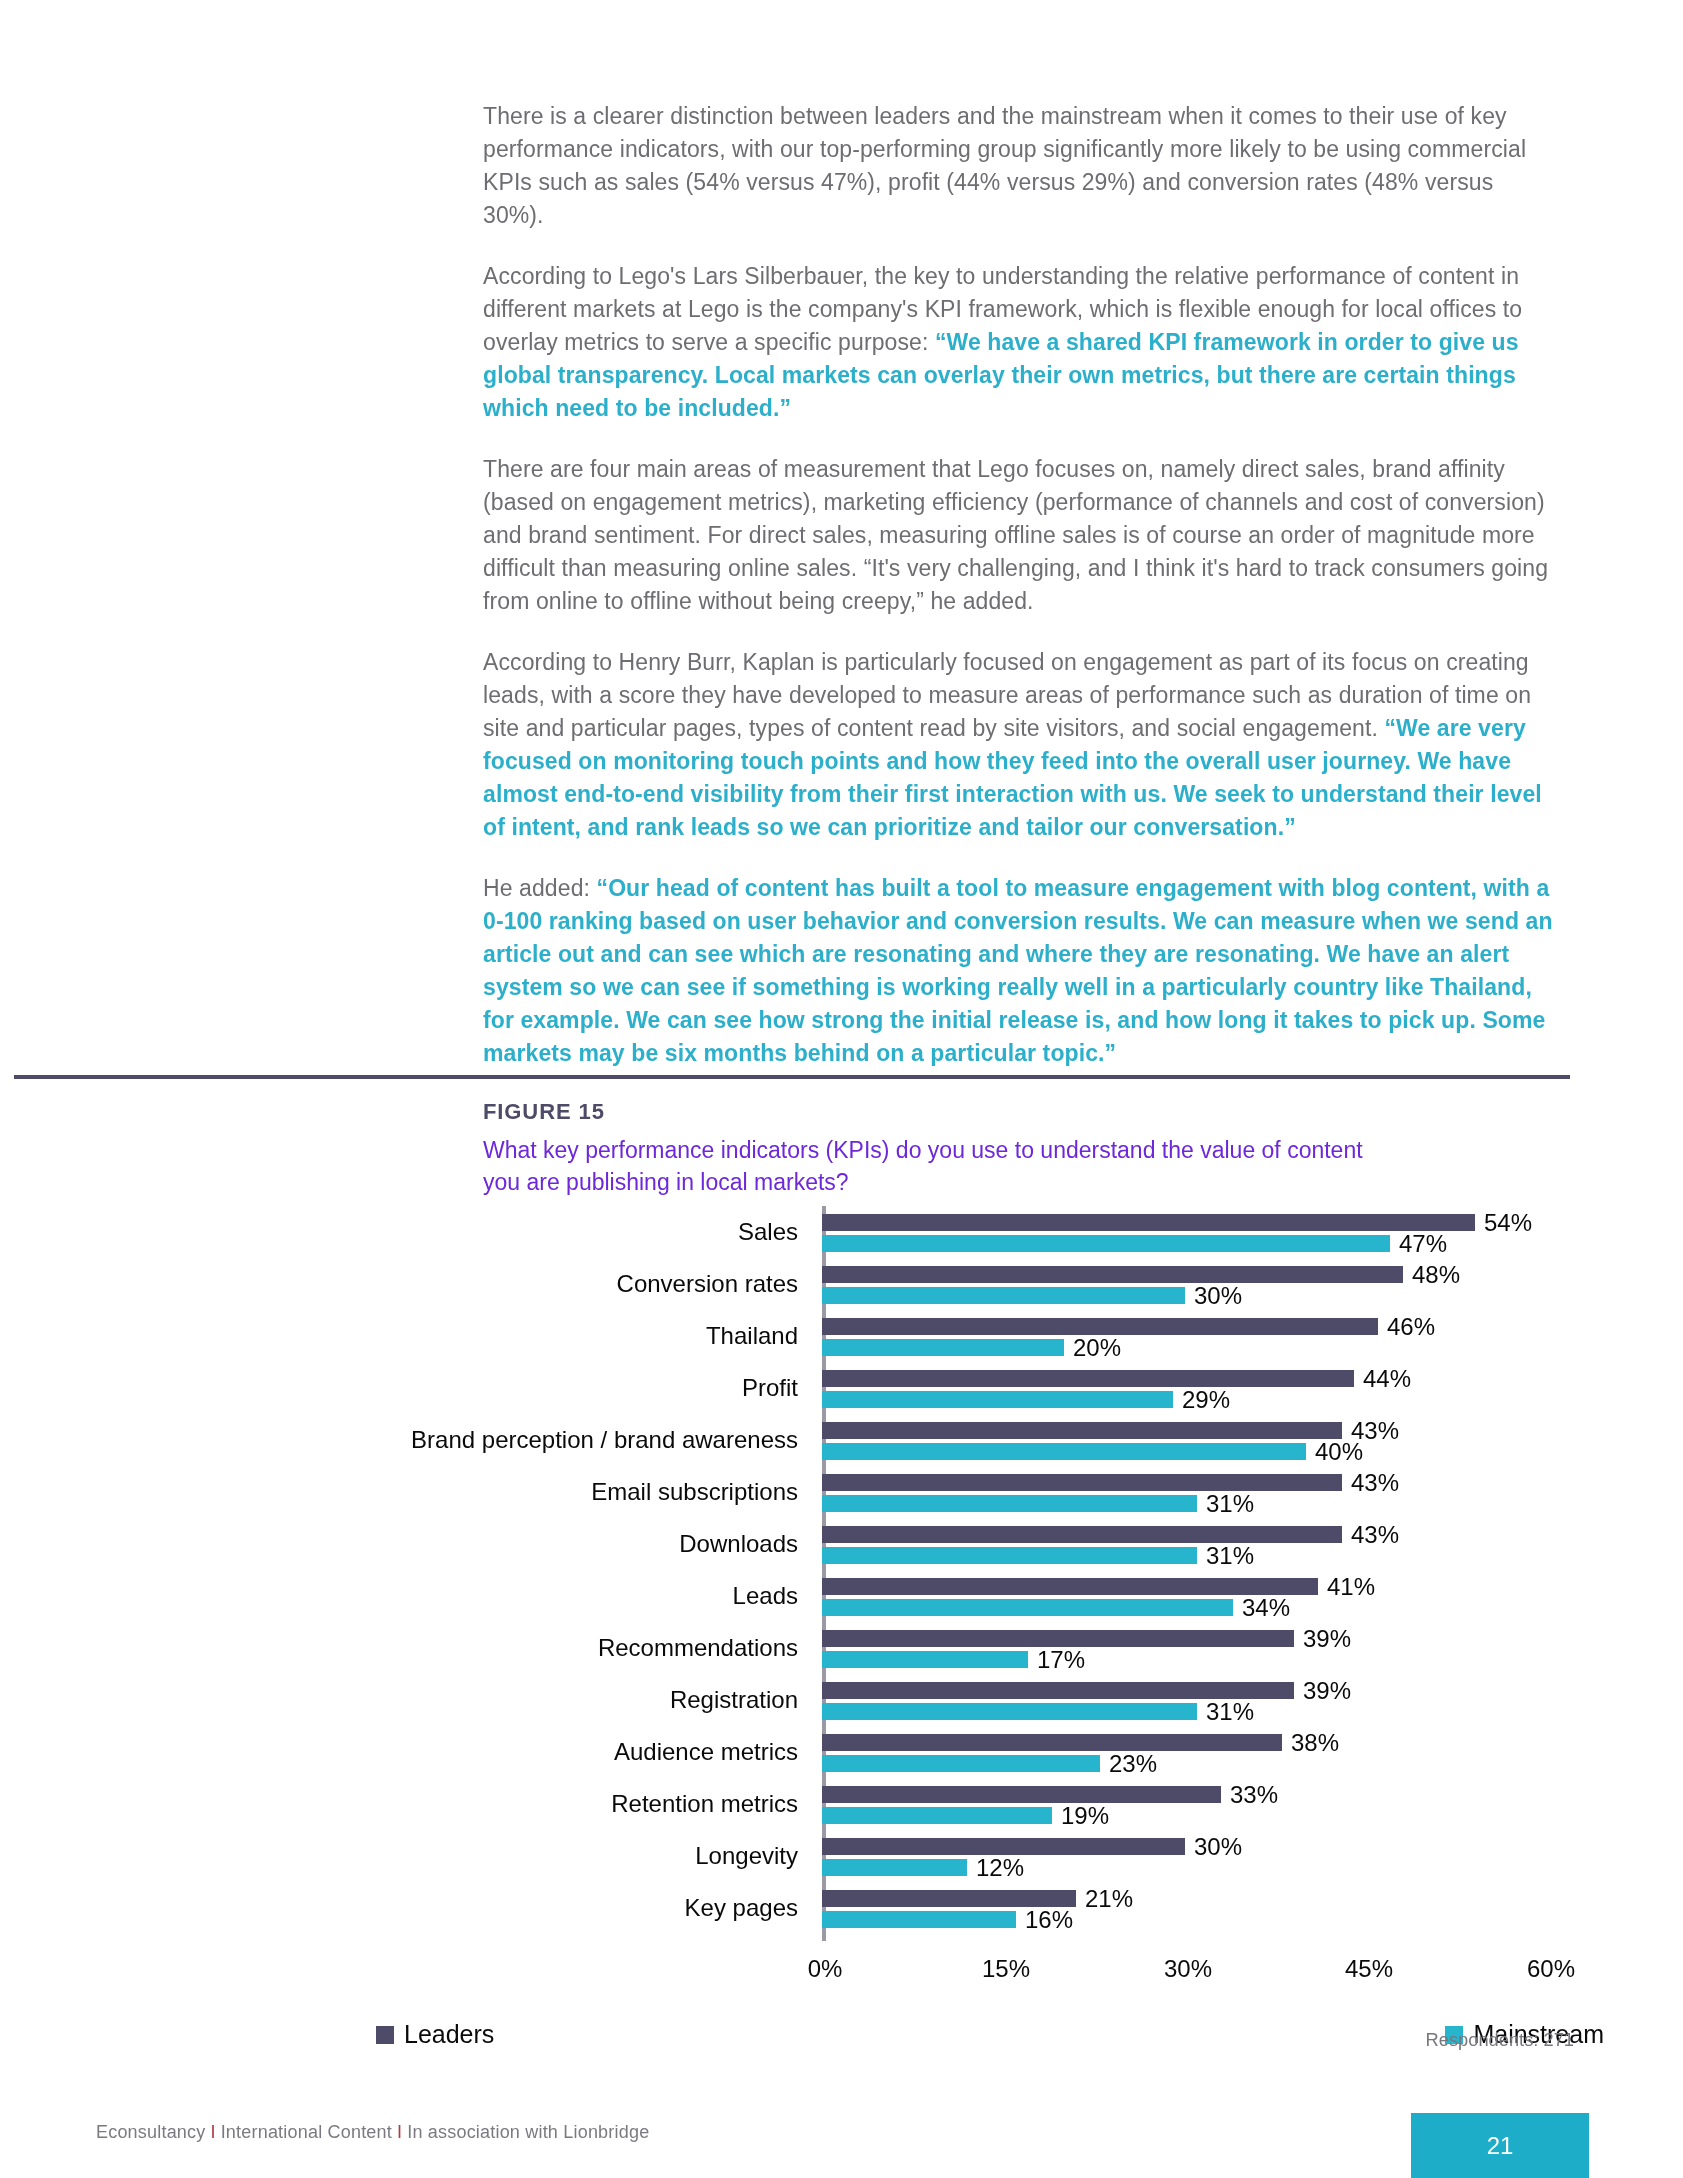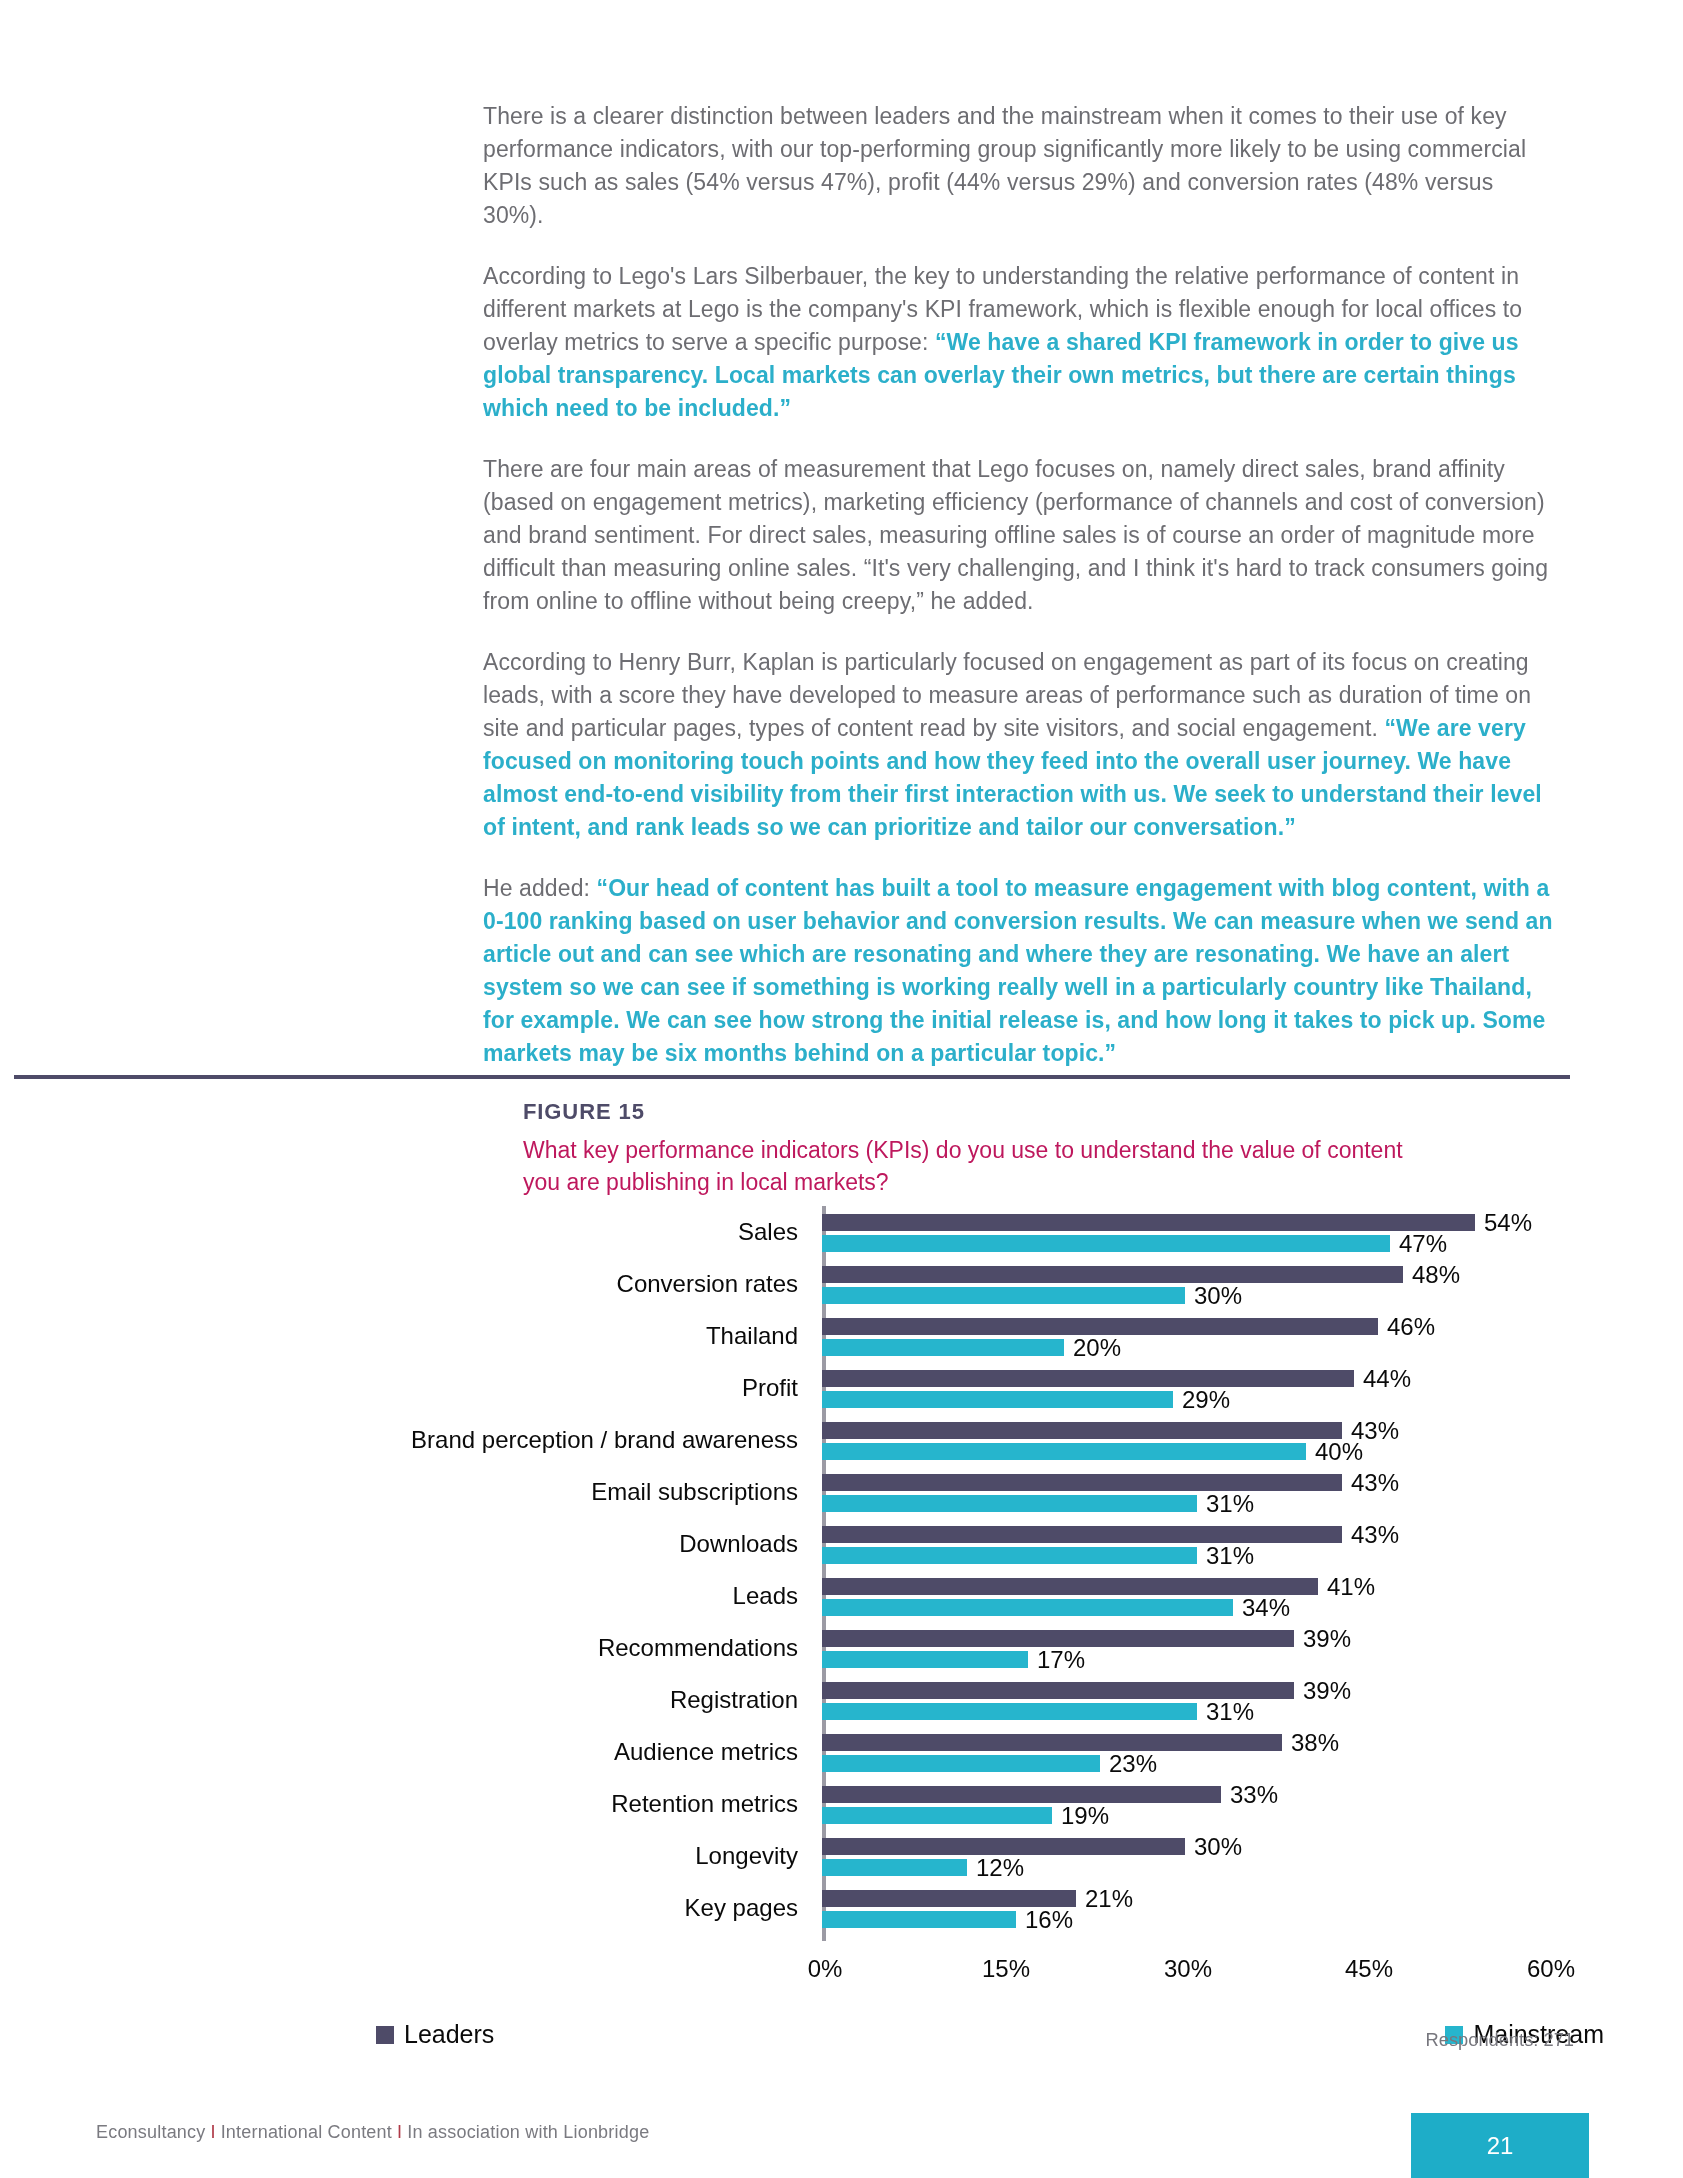--- a/index.html
+++ b/index.html
@@ -47,33 +47,32 @@
     height: 4px;
     background: #4e4b68;
   }
 
   
   .figure {
     position: absolute;
     left: 483px;
     top: 1099px;
     width: 1089px;
-    margin-left: 40px;
   }
   .fig-label {
     font-size: 22px;
     font-weight: 700;
     letter-spacing: 0.9px;
     color: #4e4b68;
     margin-bottom: 9px;
   }
   .fig-question {
     font-size: 23px;
     line-height: 32px;
-    color: #be185d;
+    color: #6d28d9;
     width: 921px;
   }
 
   
   .chart {
     position: absolute;
     left: 376px;
     top: 1206px;
     width: 1228px;
     height: 782px;

